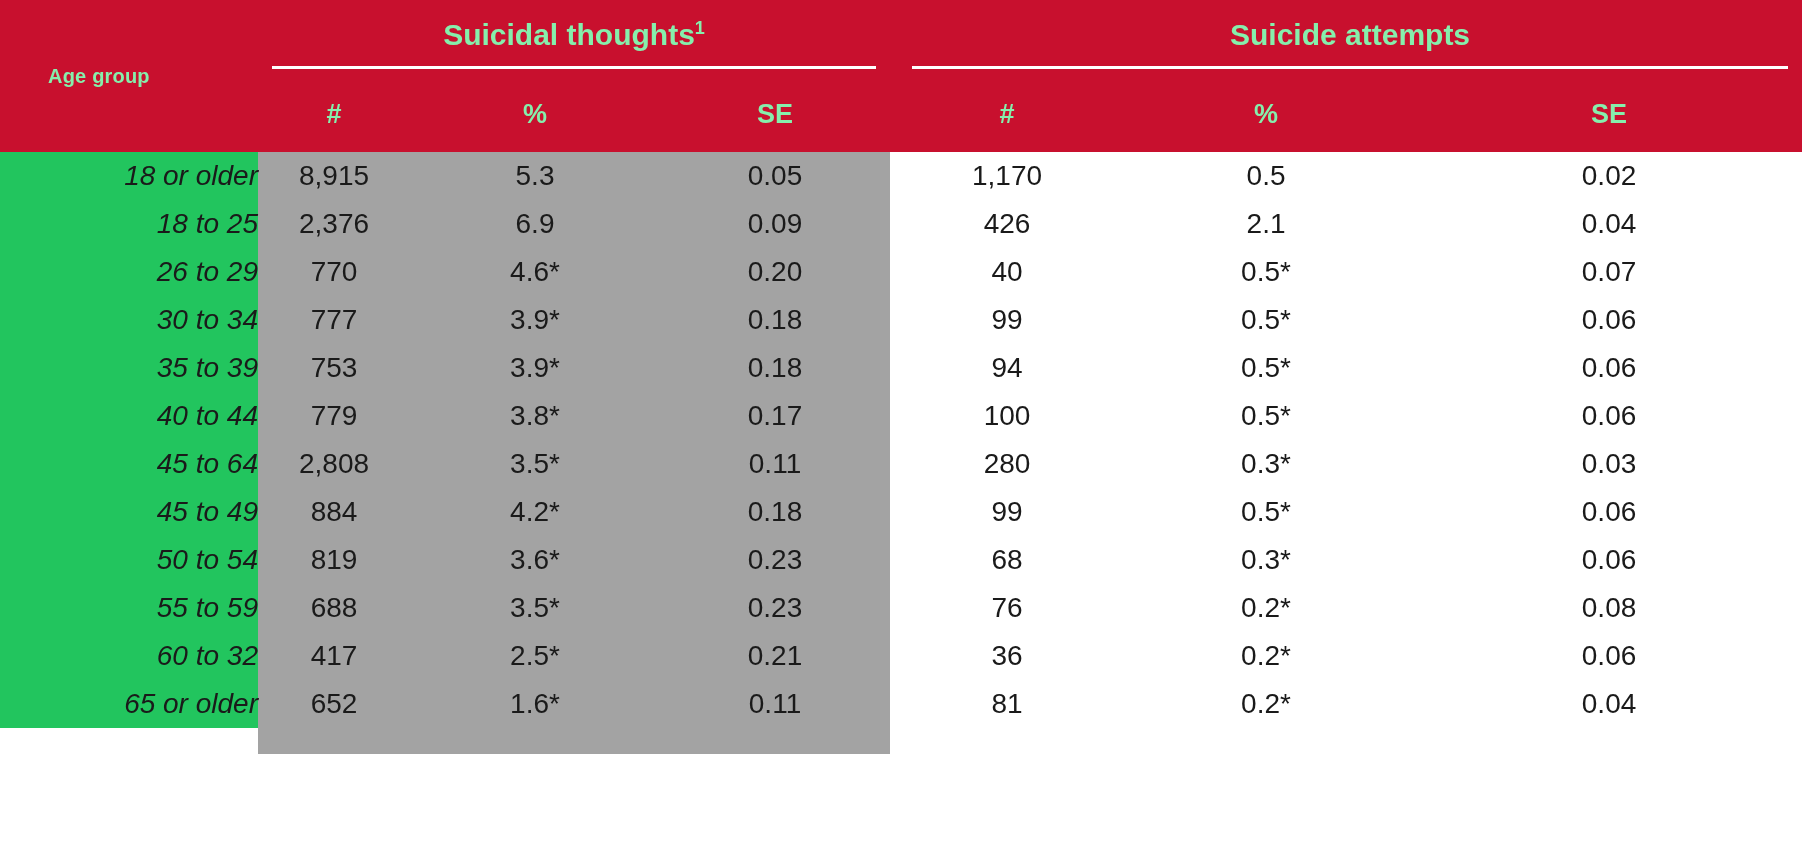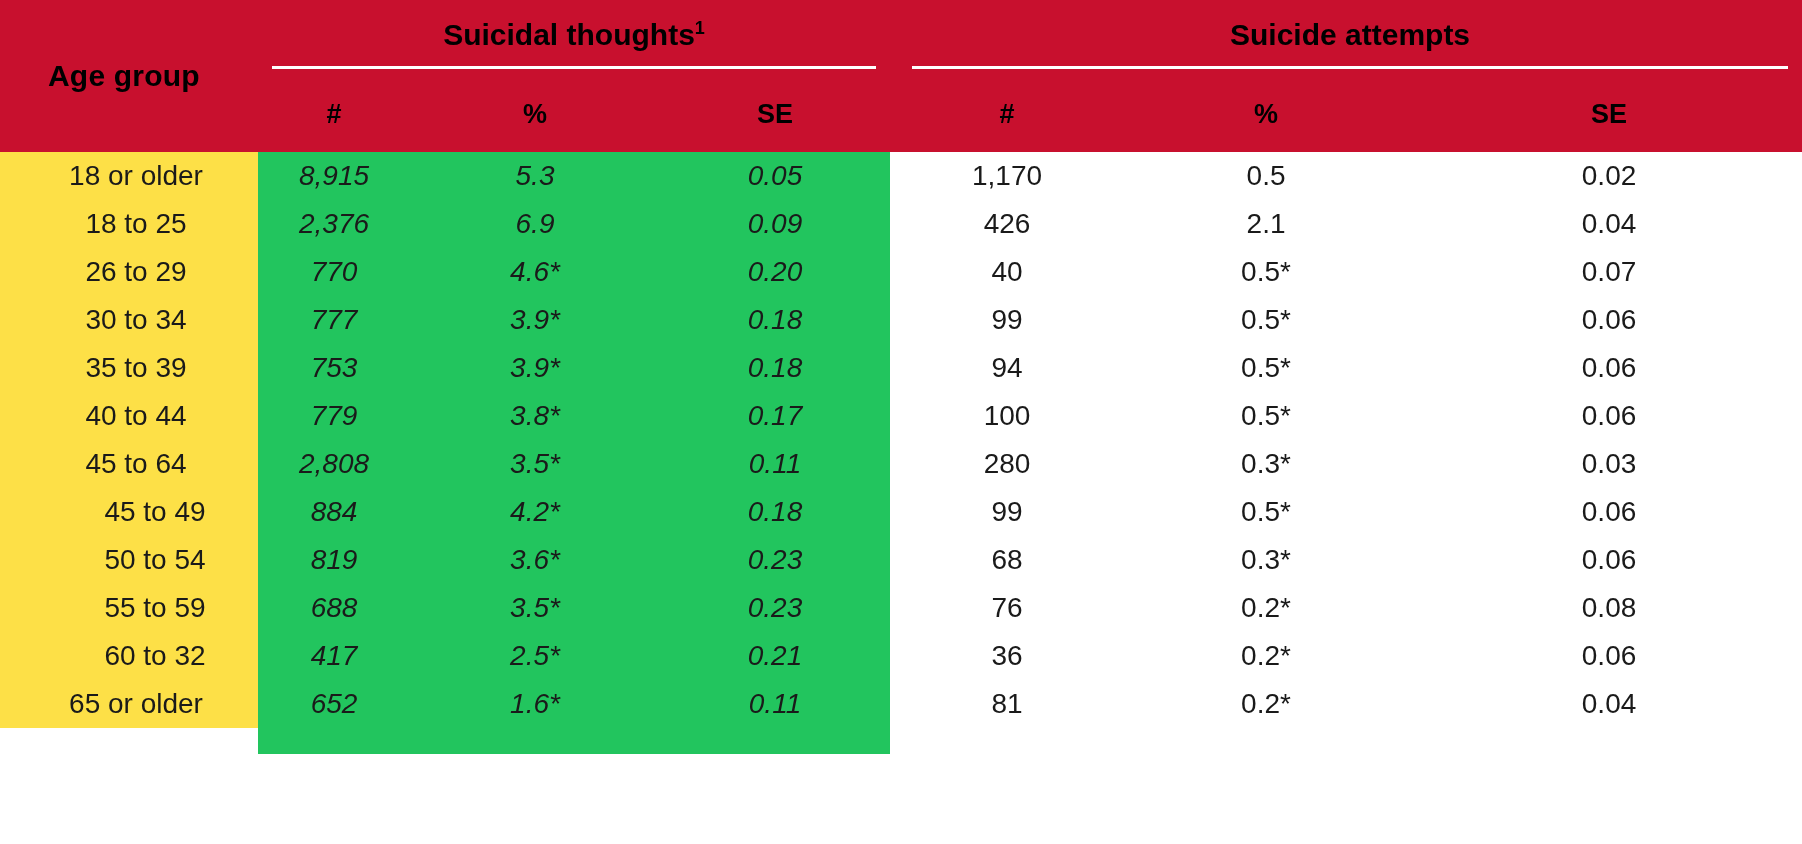--- a/index.html
+++ b/index.html
@@ -18,28 +18,28 @@
     box-sizing: border-box;
   }
   table.stat-table {
     border-collapse: collapse;
     width: 1802px;
     table-layout: fixed;
   }
   
   thead th {
     background: #c8102e;
-    color: #000000;
+    color: #86efac;
     font-weight: bold;
     padding: 0;
     vertical-align: middle;
     margin-top: 48px;
   }
   .hdr-agegroup {
-    font-size: 30px;
+    font-size: 20px;
     text-align: left;
     padding-left: 48px !important;
     letter-spacing: 0.2px;
   }
   .hdr-group {
     font-size: 30px;
     text-align: center;
     padding-top: 18px !important;
     padding-bottom: 10px !important;
     position: relative;
@@ -67,34 +67,34 @@
   }
   
   tbody td {
     font-size: 28px;
     color: #1a1a1a;
     padding: 0;
     height: 48px;
     vertical-align: middle;
   }
   td.agecell {
-    text-align: center;
+    text-align: right;
     padding-left: 14px;
-    background: #fde047;
+    background: #22c55e;
     white-space: nowrap;
+    font-style: italic;
   }
   td.agecell.indent {
     padding-left: 52px;
   }
   td.num {
     text-align: center;
   }
   .band {
-    background: #22c55e;
-    font-style: italic;
+    background: #a3a3a3;
   }
   .plain {
     background: #ffffff;
   }
   
   col.c-age   { width: 258px; }
   col.c-n1    { width: 152px; }
   col.c-p1    { width: 250px; }
   col.c-se1   { width: 230px; }
   col.c-gap   { width: 8px;   }

